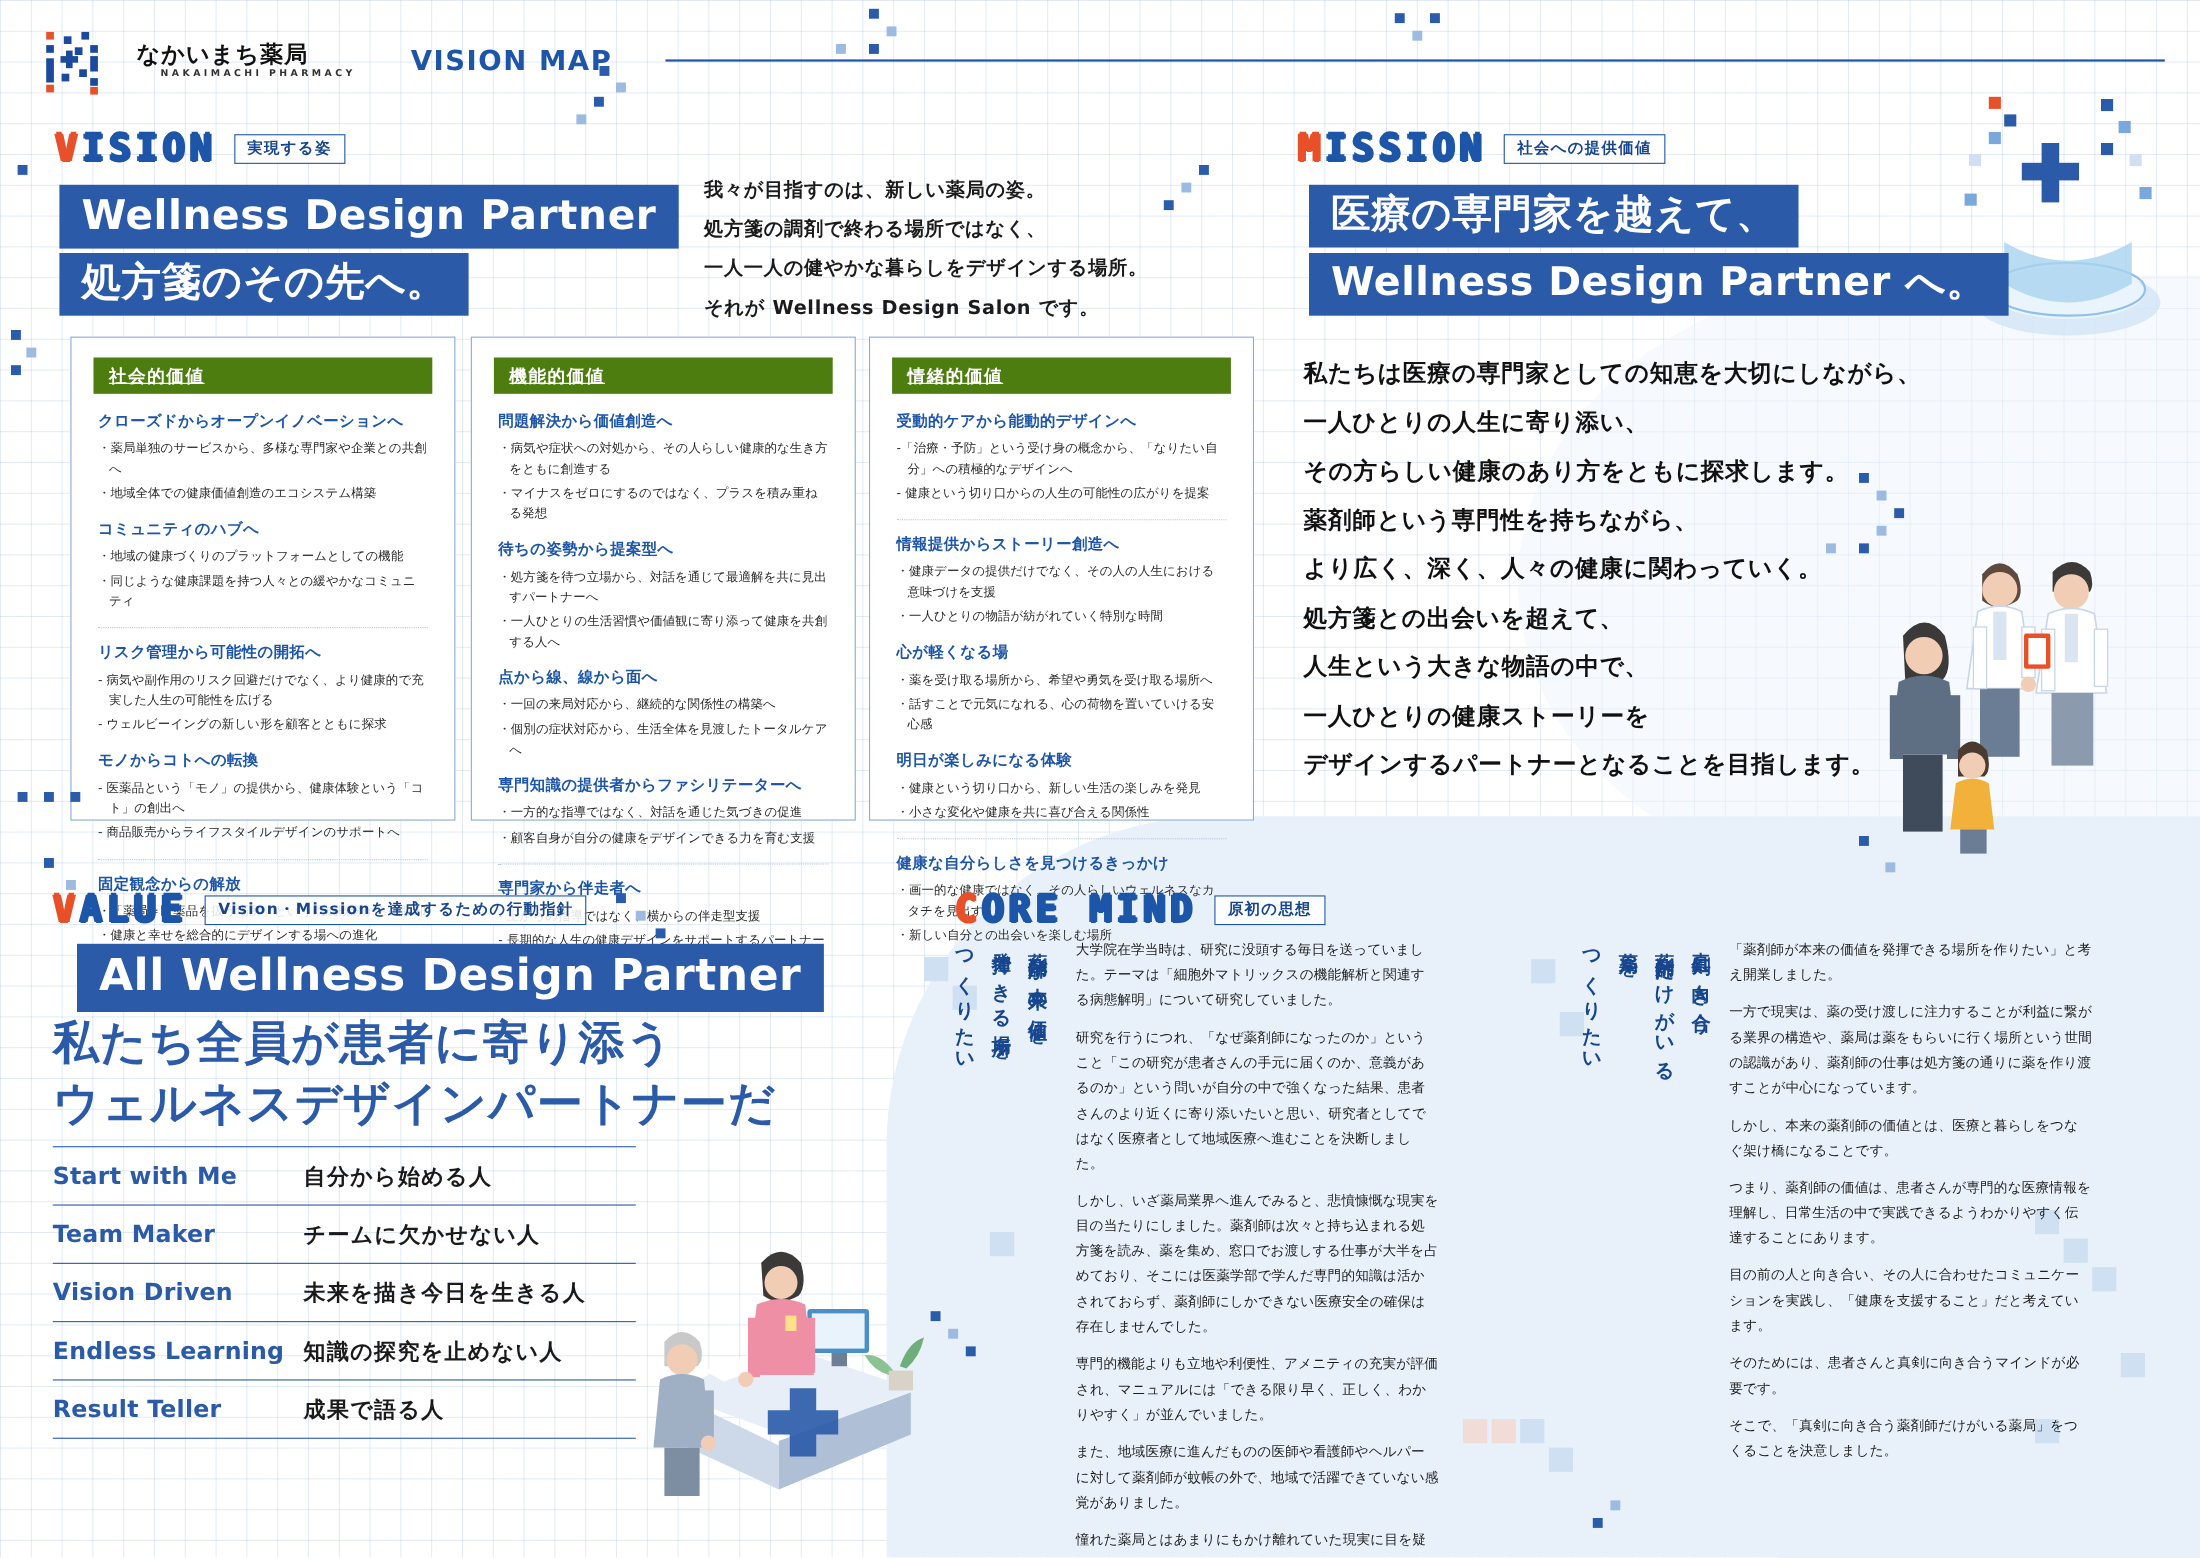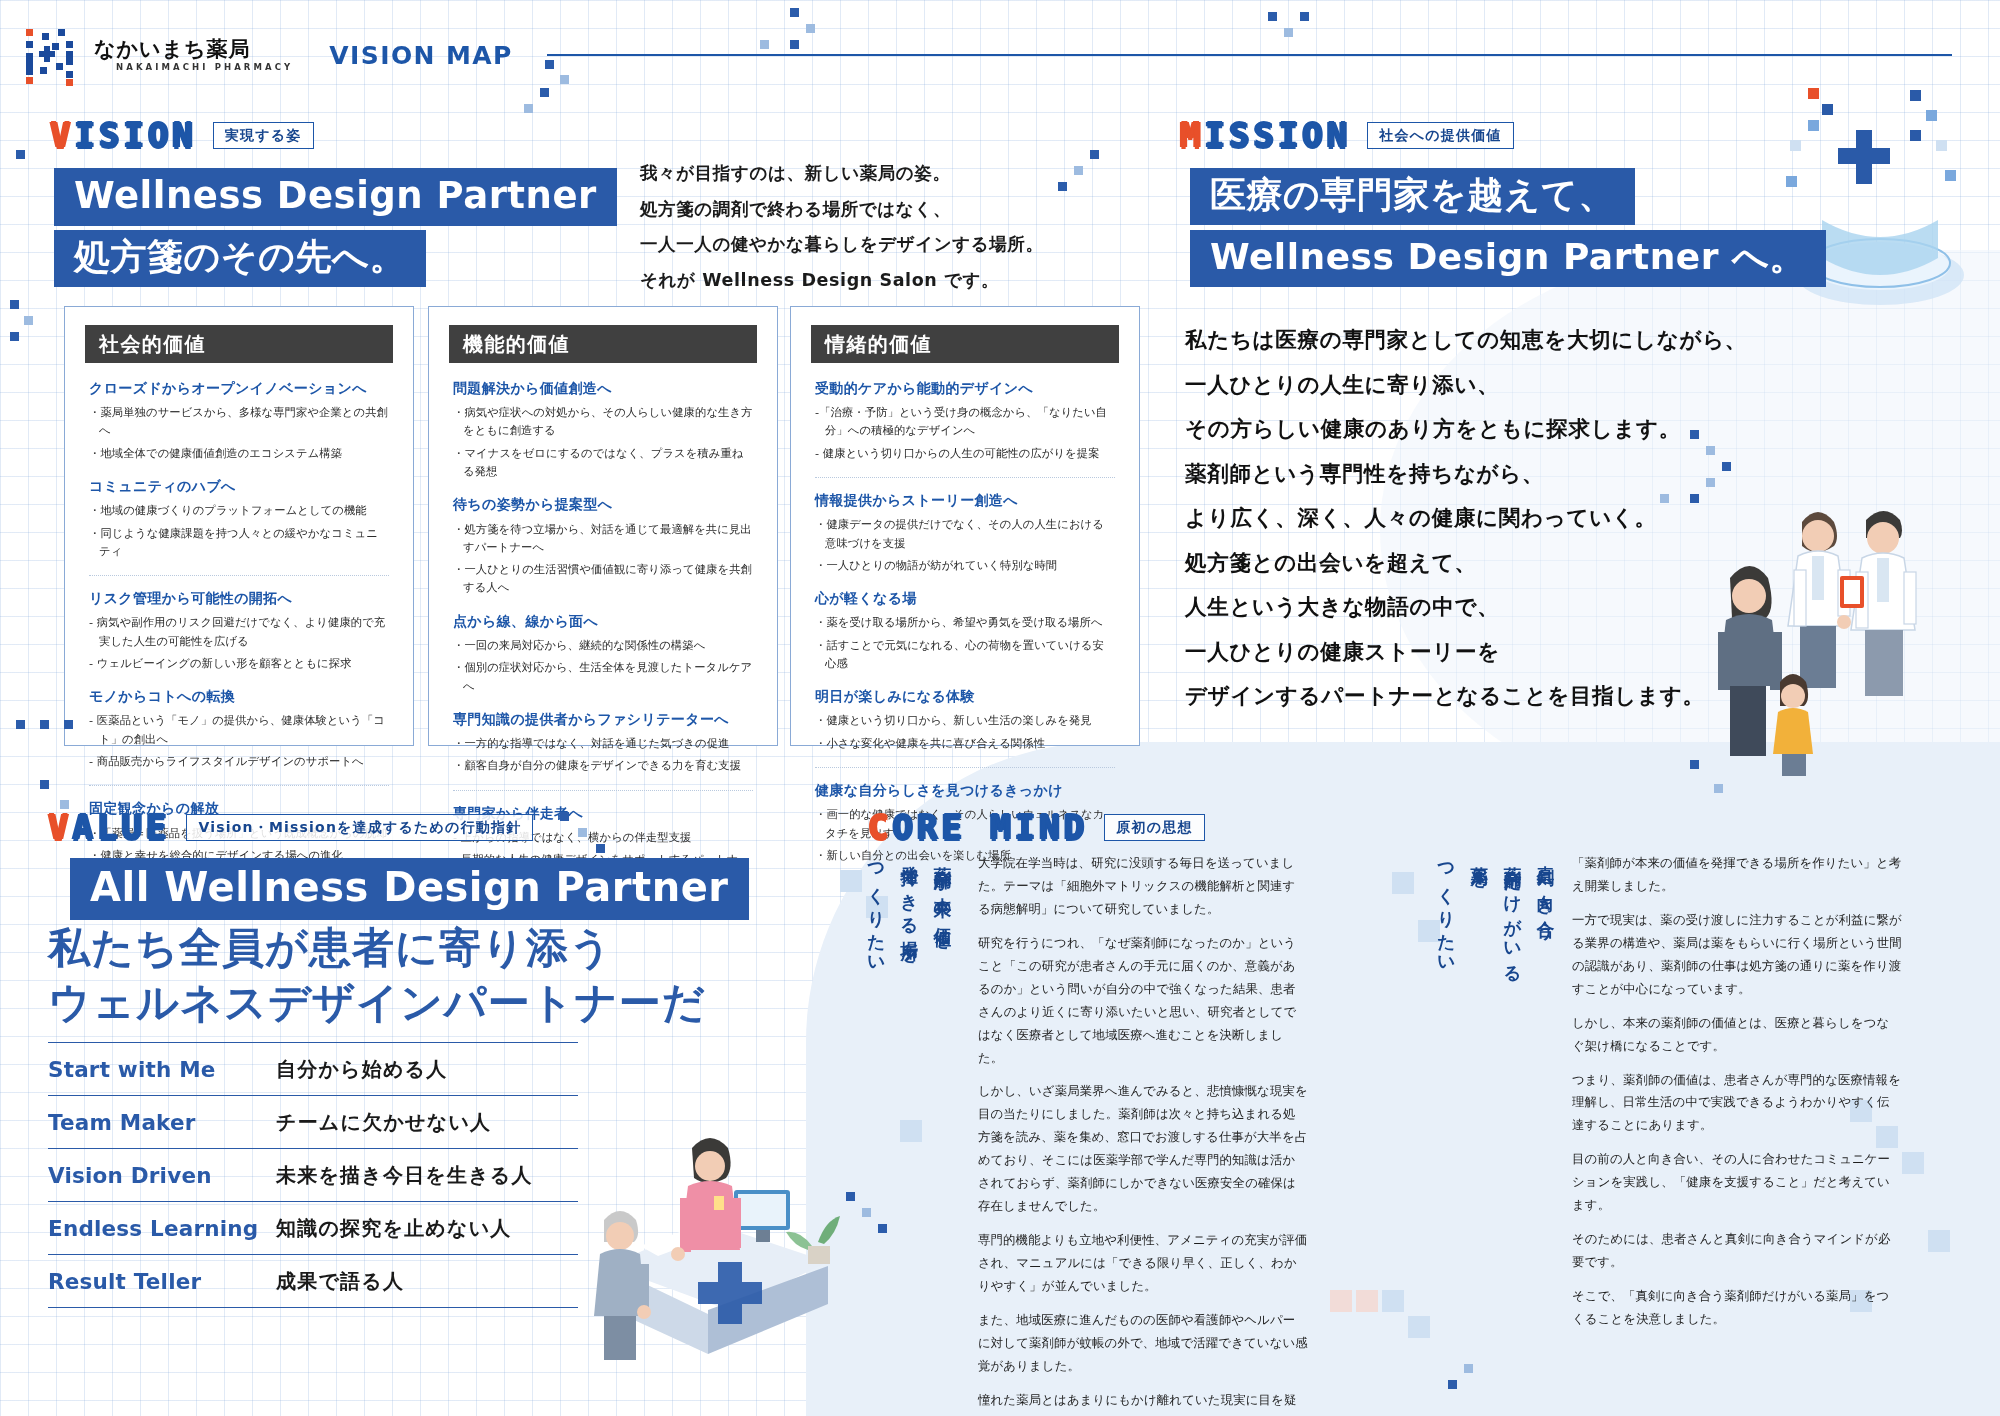--- a/index.html
+++ b/index.html
@@ -56,22 +56,22 @@
   .layer { position: absolute; inset: 0; z-index: 2; border-radius: 22px; }
 
   
   .sq { position: absolute; background: #2b5cab; }
   .sq.lt { background: #9dbbe0; }
   .sq.vlt { background: #cfe0f2; }
   .sq.pink { background: #f2dcd8; }
 
   
   #header {
-    position: absolute; left: 22px; top: 20px; width: 1930px; height: 70px;
-    display: flex; align-items: center; gap: 16px; z-index: 5;
+    position: absolute; left: 38px; top: 20px; width: 1930px; height: 70px;
+    display: flex; align-items: center; gap: 30px; z-index: 5;
   }
   .logo-mark { width: 56px; height: 56px; position: relative; flex: none; }
   .logo-mark i { position: absolute; width: 7px; height: 7px; background: #1b4a9c; display:block;}
   .logo-mark i.r { background: #e8502a; }
   .logo-mark .bar { position: absolute; background: #1b4a9c; }
   .logo-text { display: flex; flex-direction: column; justify-content: center; }
   .logo-jp { font-size: 21px; font-weight: 700; color: #111; letter-spacing: 1px; line-height: 1.15; }
   .logo-en { font-size: 8.5px; letter-spacing: 3.1px; color: #333; font-weight: 700; line-height: 1.3; padding-left: 22px; }
   .vision-map-title {
     font-size: 25px; font-weight: 800; color: #1d56a8; letter-spacing: 1.4px;
@@ -106,22 +106,22 @@
 
   
   .vision-copy { font-size: 17.5px; color: #1b1b1b; line-height: 2.03; letter-spacing: .6px; font-weight: 600;}
 
   
   .panel {
     position: absolute; background: #fff; border: 1.6px solid #8aaad6;
     padding: 14px 16px 18px;
   }
   .panel-head {
-    background: #404040; color: #fff; font-size: 20px; font-weight: 700;
-    padding: 7px 14px; letter-spacing: 1.4px; margin: 4px 4px 16px; line-height:1.2;
+    background: #4d7c0f; color: #fff; font-size: 16px; font-weight: 700;
+    padding: 7px 14px; letter-spacing: 1.4px; margin: 4px 4px 16px; line-height:1.2;text-decoration:underline;
   }
   .blk { margin: 0 8px 14px; }
   .blk h4 {
     color: #1d56a8; font-size: 14px; font-weight: 700; letter-spacing: .35px;
     margin-bottom: 7px; line-height: 1.3;
   }
   .blk p {
     font-size: 11.3px; color: #2a2a2a; line-height: 1.62; letter-spacing: .1px;
     margin-bottom: 4px; padding-left: 10px; text-indent: -10px;
   }

